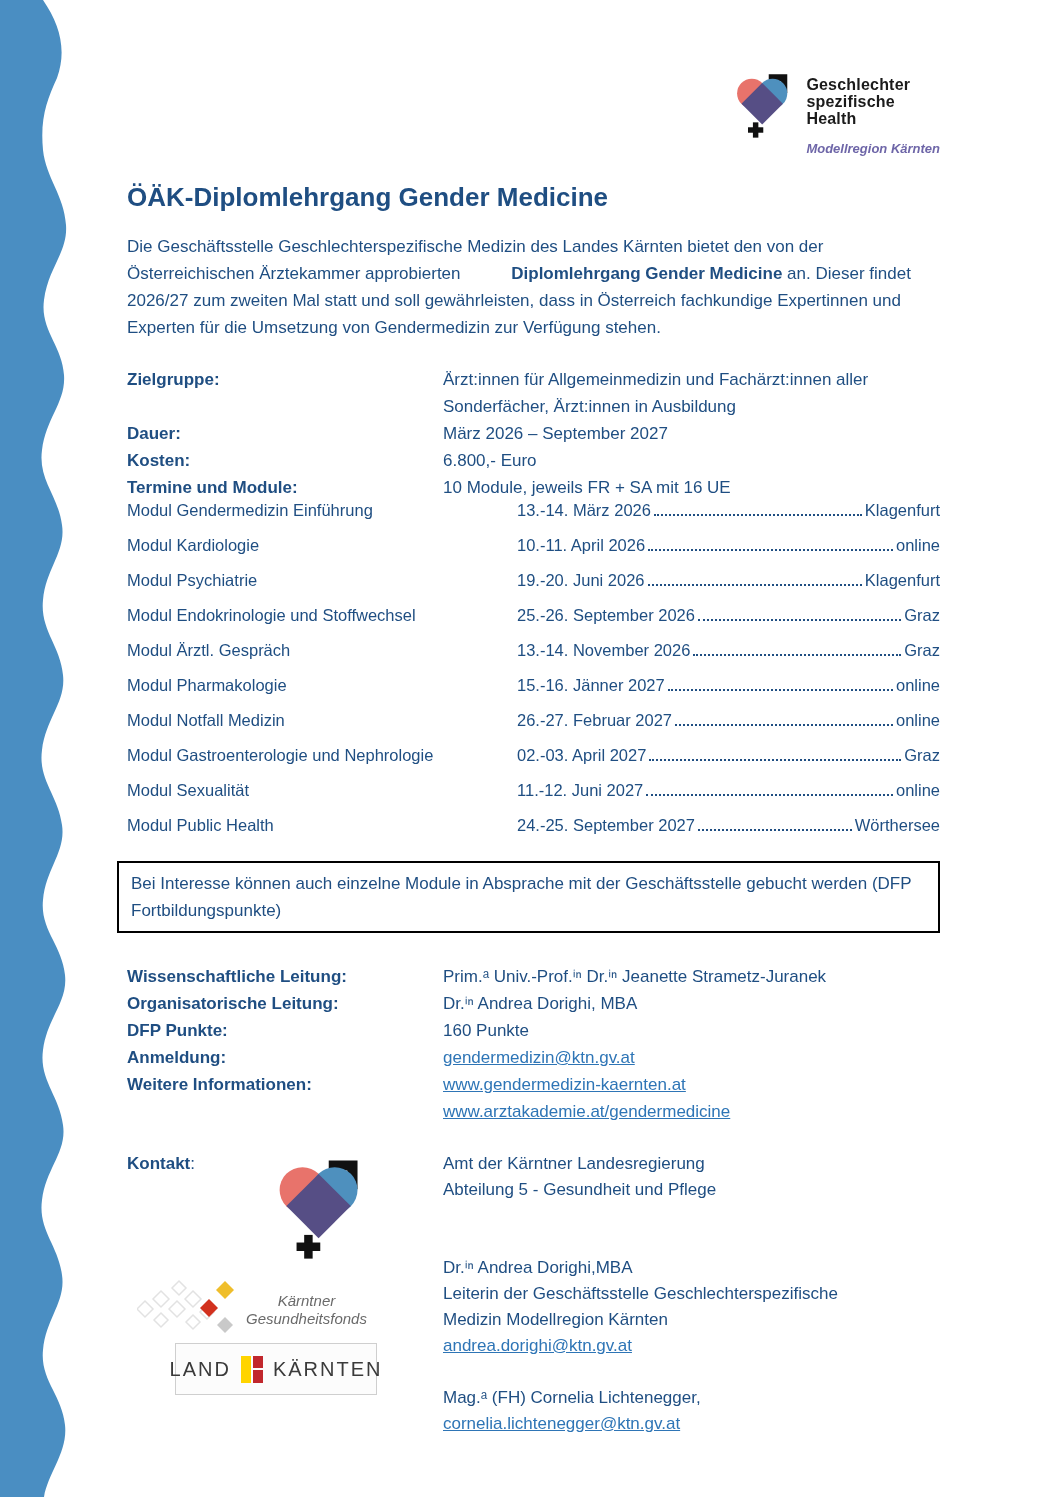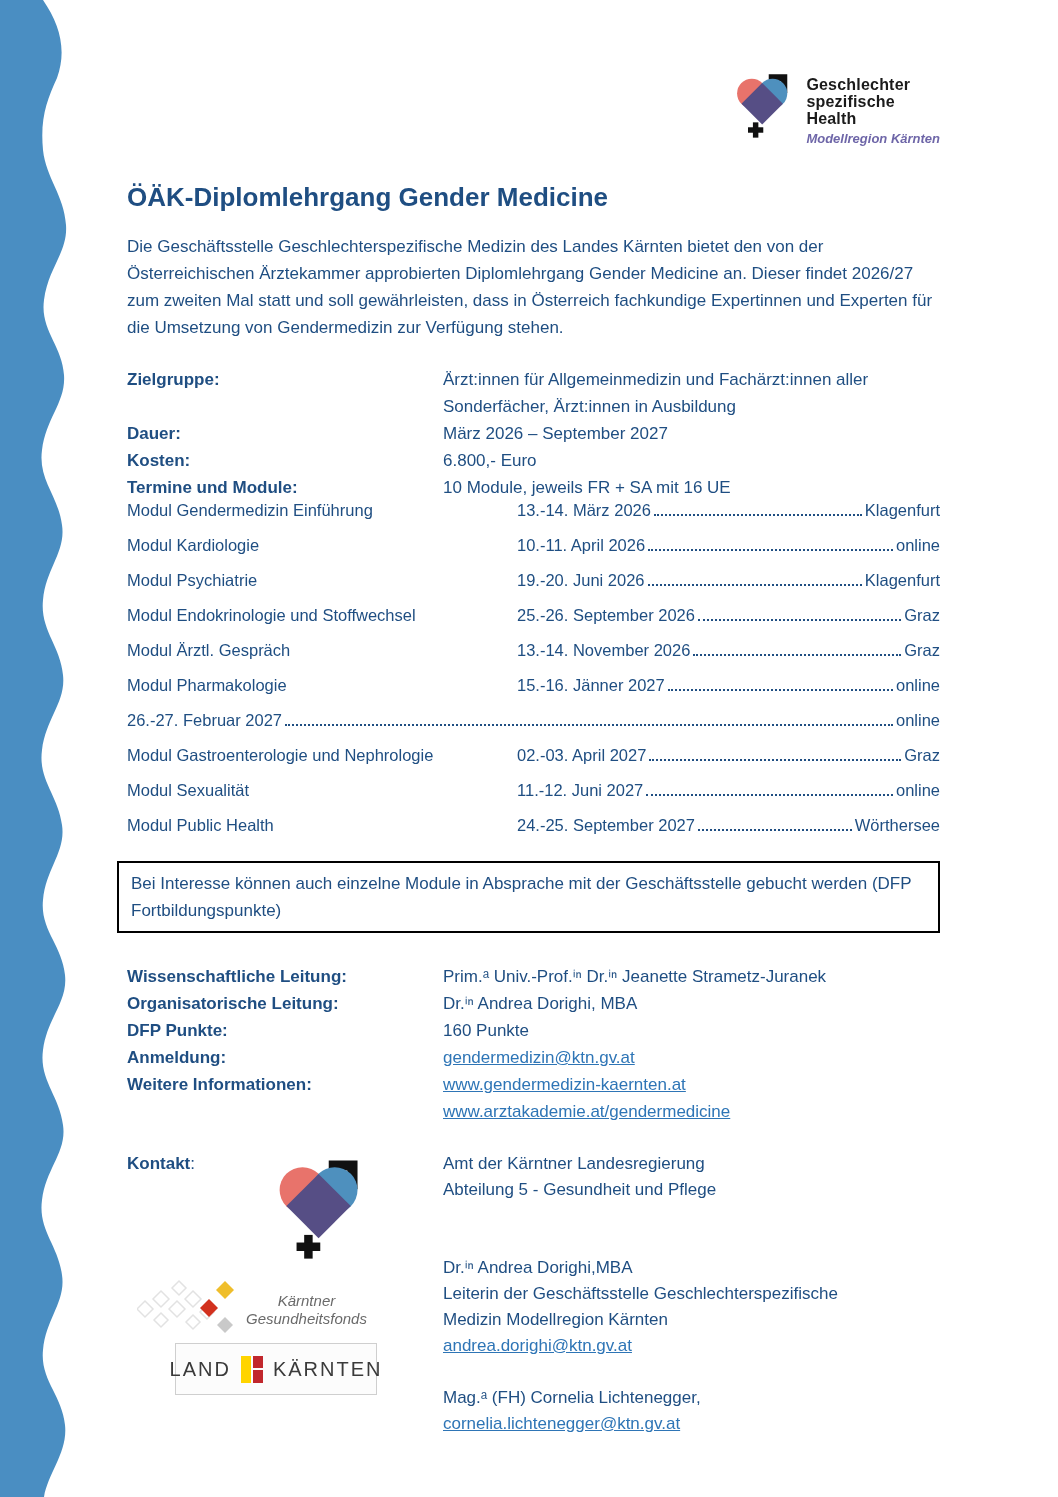--- a/index.html
+++ b/index.html
@@ -11,25 +11,25 @@
     font-family:"Liberation Sans", sans-serif;
     color:#1F4E82;
   }
   .wave{position:absolute;left:0;top:0;}
   .content{position:relative;padding:0 118px 0 127px;}
 
   
   .brand{position:absolute;top:72px;right:118px;display:flex;align-items:flex-start;gap:10px;}
   .brand-text{padding-top:4px;}
   .brand-title{font-weight:bold;color:#1b1b1b;font-size:16px;line-height:17px;letter-spacing:.2px;}
-  .brand-sub{margin-top:4px;font-style:italic;font-weight:bold;color:#6E66A8;font-size:13px;}
+  .brand-sub{margin-top:14px;font-style:italic;font-weight:bold;color:#6E66A8;font-size:13px;}
 
   h1.title{margin:0;padding-top:182px;font-size:26px;font-weight:bold;color:#1F4E82;}
   .intro{margin:20px 0 0 0;font-size:17px;line-height:27px;}
-  .intro b{font-weight:normal;}
+  .intro b{font-weight:bold;margin-left:46px;}
 
   .info-rows{margin-top:25px;font-size:17px;line-height:27px;}
   .irow{display:flex;}
   .irow .lbl{width:316px;flex:0 0 316px;font-weight:bold;}
   .irow .val{flex:1;}
 
   .modules{font-size:16.5px;}
   .mrow{display:flex;align-items:baseline;height:35px;}
   .mrow .mname{width:390px;flex:0 0 390px;}
   .mrow .mdate{white-space:nowrap;}
@@ -167,20 +167,21 @@
         <span class="leader"></span>
         <span class="mloc">Graz</span>
       </div>
       <div class="mrow">
         <span class="mname">Modul Pharmakologie</span>
         <span class="mdate">15.-16. Jänner 2027</span>
         <span class="leader"></span>
         <span class="mloc">online</span>
       </div>
       <div class="mrow">
+        <span class="mname">Modul Notfall Medizin</span>
         <span class="mdate">26.-27. Februar 2027</span>
         <span class="leader"></span>
         <span class="mloc">online</span>
       </div>
       <div class="mrow">
         <span class="mname">Modul Gastroenterologie und Nephrologie</span>
         <span class="mdate">02.-03. April 2027</span>
         <span class="leader"></span>
         <span class="mloc">Graz</span>
       </div>

